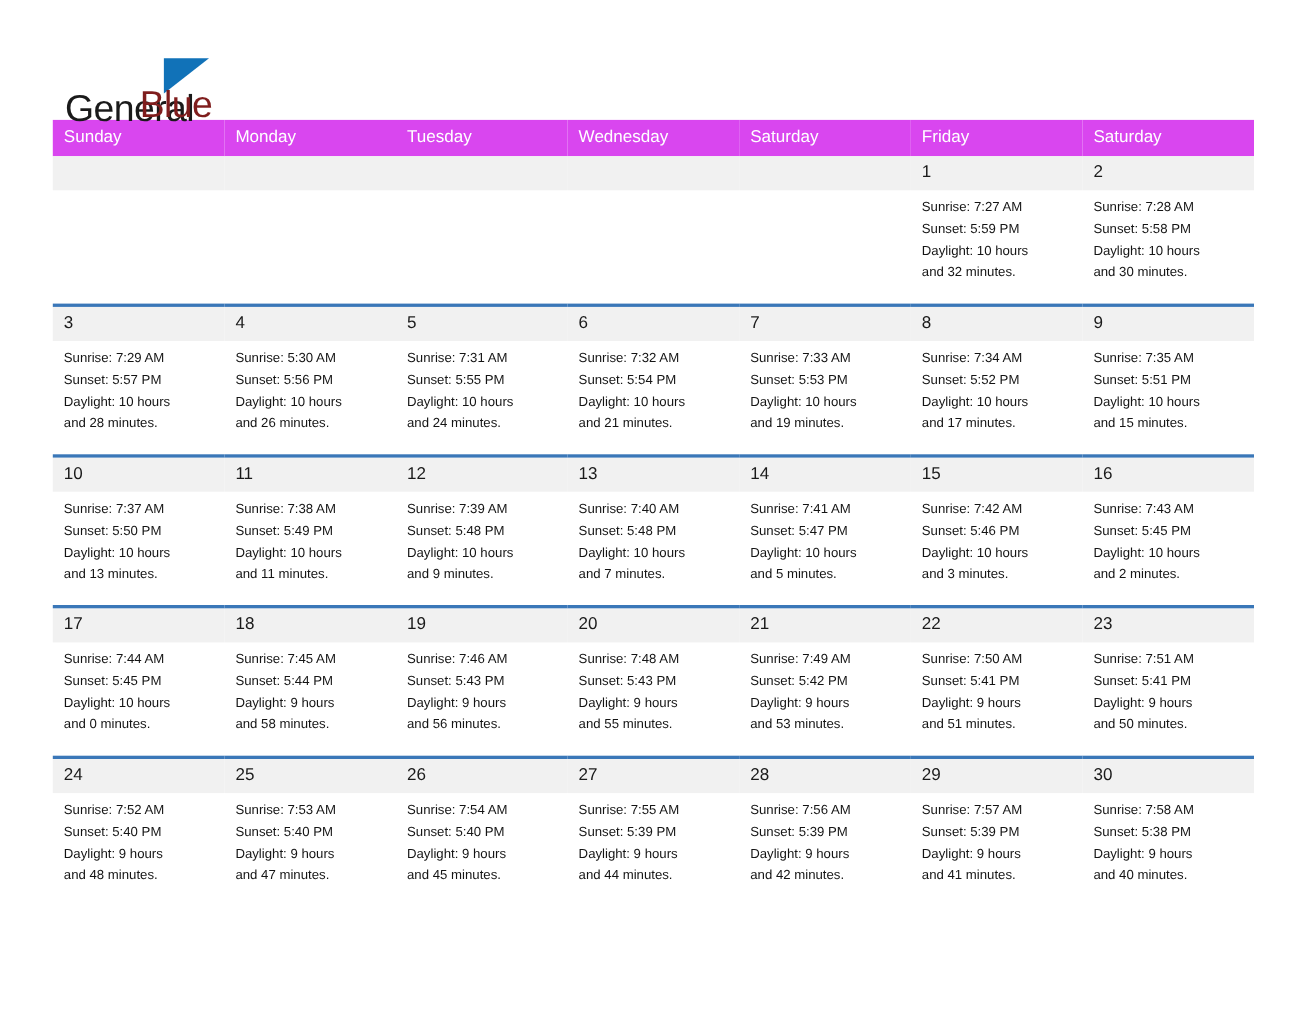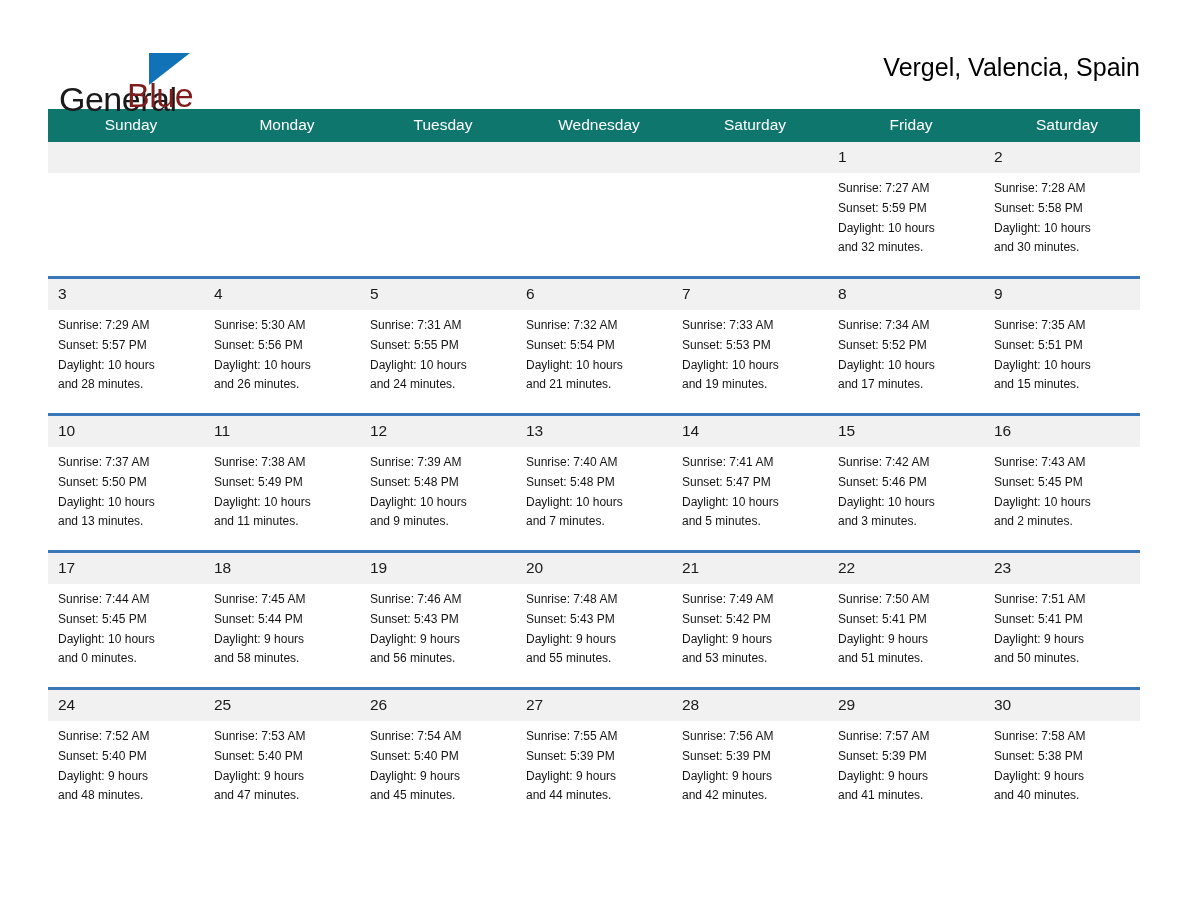--- a/index.html
+++ b/index.html
@@ -88,25 +88,25 @@
   }
 
   
   .calendar {
     width: 1092px;
     border-collapse: collapse;
     table-layout: fixed;
     margin-top: 1px;
   }
   .calendar th {
-    background: #0f766e;
+    background: #d946ef;
     color: #ffffff;
     font-weight: normal;
     font-size: 15.5px;
-    text-align: center;
+    text-align: left;
     padding: 7px 0 8px 10px;
     height: 18px;
     border: none;
   }
   .calendar td {
     vertical-align: top;
     padding: 0;
     border: none;
     width: 156px;
     height: 134px;
@@ -152,21 +152,20 @@
 
   <div class="header">
 
     <div class="brand">
       <span class="brand-general">General</span>
       <span class="brand-triangle"></span>
       <span class="brand-blue">Blue</span>
     </div>
 
     <div class="title-block">
-      <div class="location">Vergel, Valencia, Spain</div>
     </div>
 
   </div>
 
   <table class="calendar">
     <thead>
       <tr>
         <th>Sunday</th>
         <th>Monday</th>
         <th>Tuesday</th>

